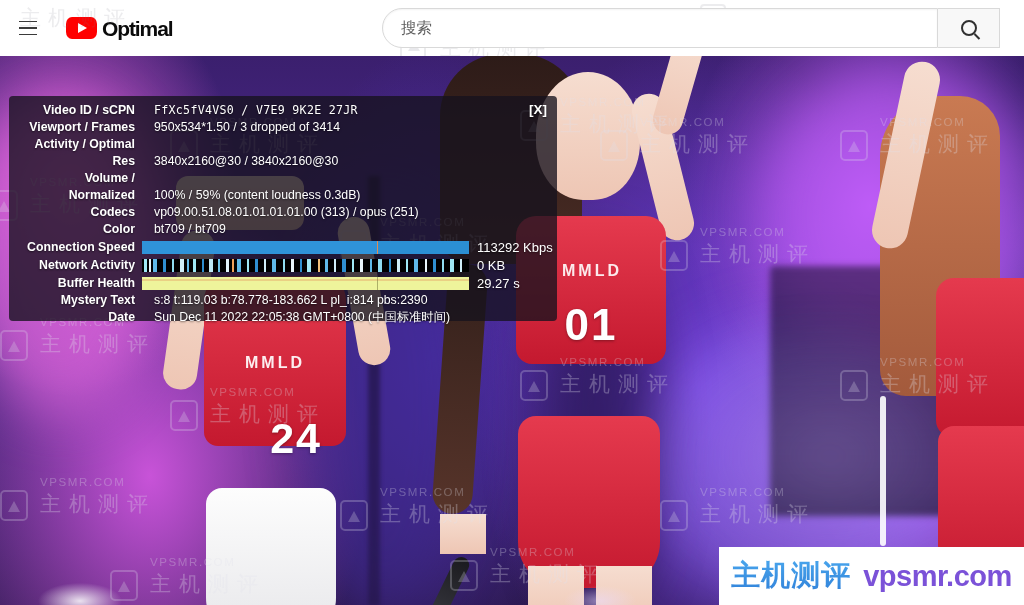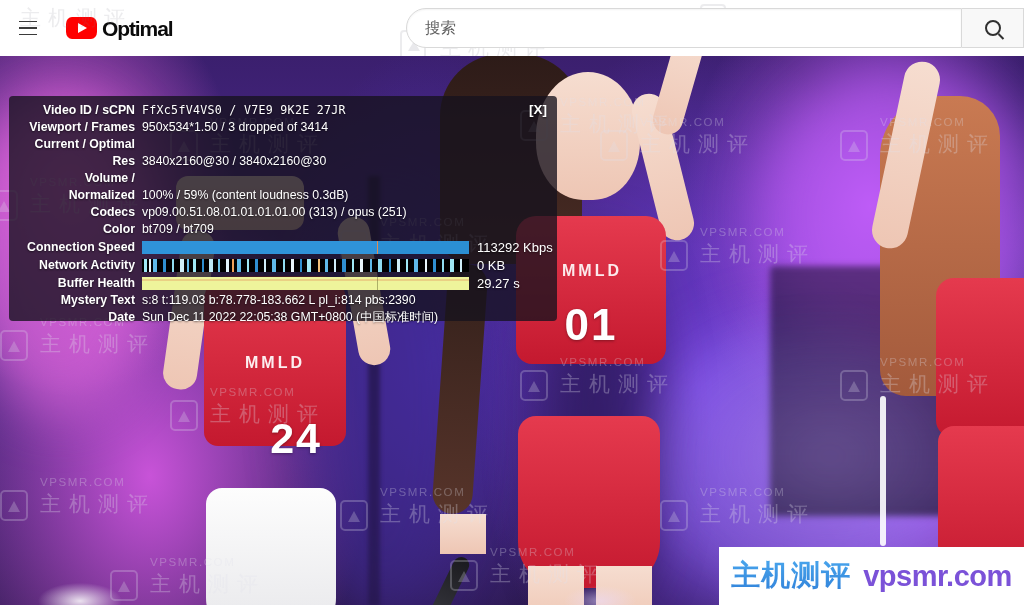--- a/index.html
+++ b/index.html
@@ -42,21 +42,21 @@
     border-top: 5.5px solid transparent;
     border-bottom: 5.5px solid transparent;
     margin-left: 2px;
   }
   .yt-word {
     font-size: 21px; font-weight: bold; color: #0b0b0b;
     letter-spacing: -1.1px; line-height: 1;
   }
 
   .search-area {
-    position: absolute; left: 406px; top: 8px;
+    position: absolute; left: 382px; top: 8px;
     width: 618px; height: 28px;
     display: flex;
   }
   .search-box {
     flex: 1 1 auto; height: 40px;
     border: 1px solid #d9d9d9;
     border-top-left-radius: 21px; border-bottom-left-radius: 21px;
     background: #fff;
     display: flex; align-items: center;
     padding-left: 18px;
@@ -296,20 +296,21 @@
     text-align: right; padding-right: 7px;
     font-size: 12.3px; font-weight: bold; line-height: 17px;
     white-space: nowrap;
     text-shadow: 0 1px 2px rgba(0,0,0,0.55);
   }
   .row .val {
     flex: 1 1 auto;
     font-size: 12.3px; line-height: 17px;
     white-space: nowrap;
     text-shadow: 0 1px 2px rgba(0,0,0,0.55);
+    margin-left: 12px;
   }
   .row .val.mono {
     font-family: "DejaVu Sans Mono", monospace;
     font-size: 11.6px; letter-spacing: 0.3px;
   }
   .row.bar-row { min-height: 18px; align-items: center; }
   .bar-wrap {
     flex: 1 1 auto; display: flex; align-items: center; gap: 8px;
   }
   .bar {
@@ -544,21 +545,21 @@
       <div id="stats-rows">
           <div class="row">
             <div class="lbl">Video ID / sCPN</div>
             <div class="val mono">FfXc5fV4VS0 / V7E9 9K2E 27JR</div>
           </div>
           <div class="row">
             <div class="lbl">Viewport / Frames</div>
             <div class="val">950x534*1.50 / 3 dropped of 3414</div>
           </div>
           <div class="row">
-            <div class="lbl">Current / Optimal</div>
+            <div class="lbl">Activity / Optimal</div>
             <div class="val"></div>
           </div>
           <div class="row">
             <div class="lbl">Res</div>
             <div class="val">3840x2160@30 / 3840x2160@30</div>
           </div>
           <div class="row">
             <div class="lbl">Volume /</div>
             <div class="val"></div>
           </div>

